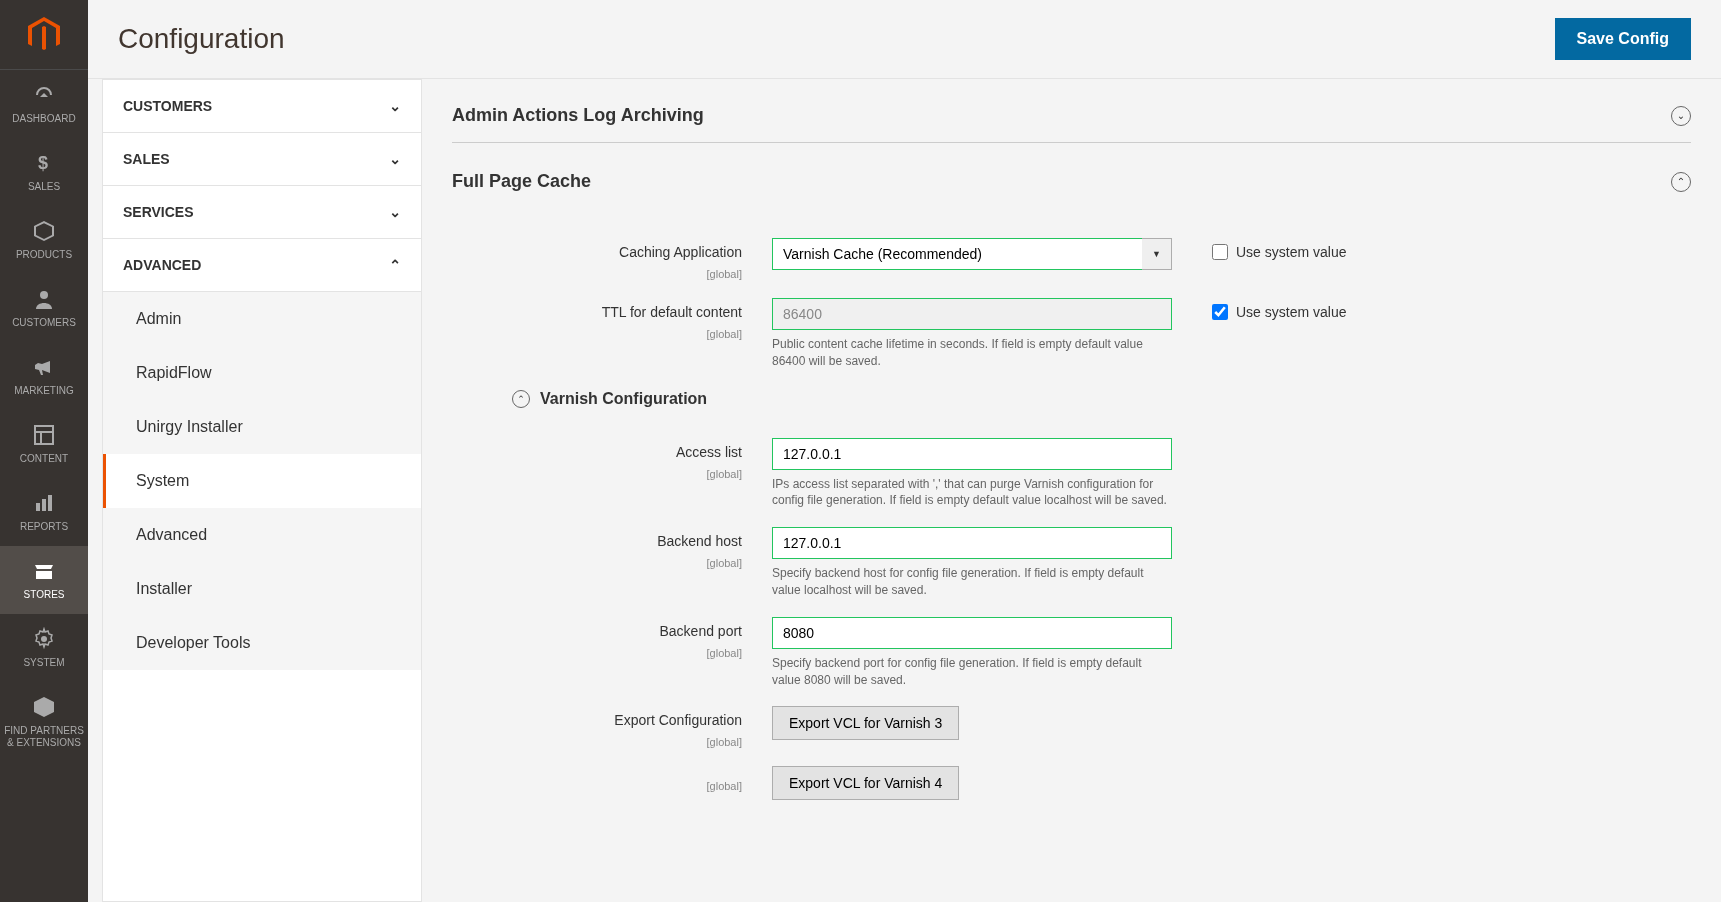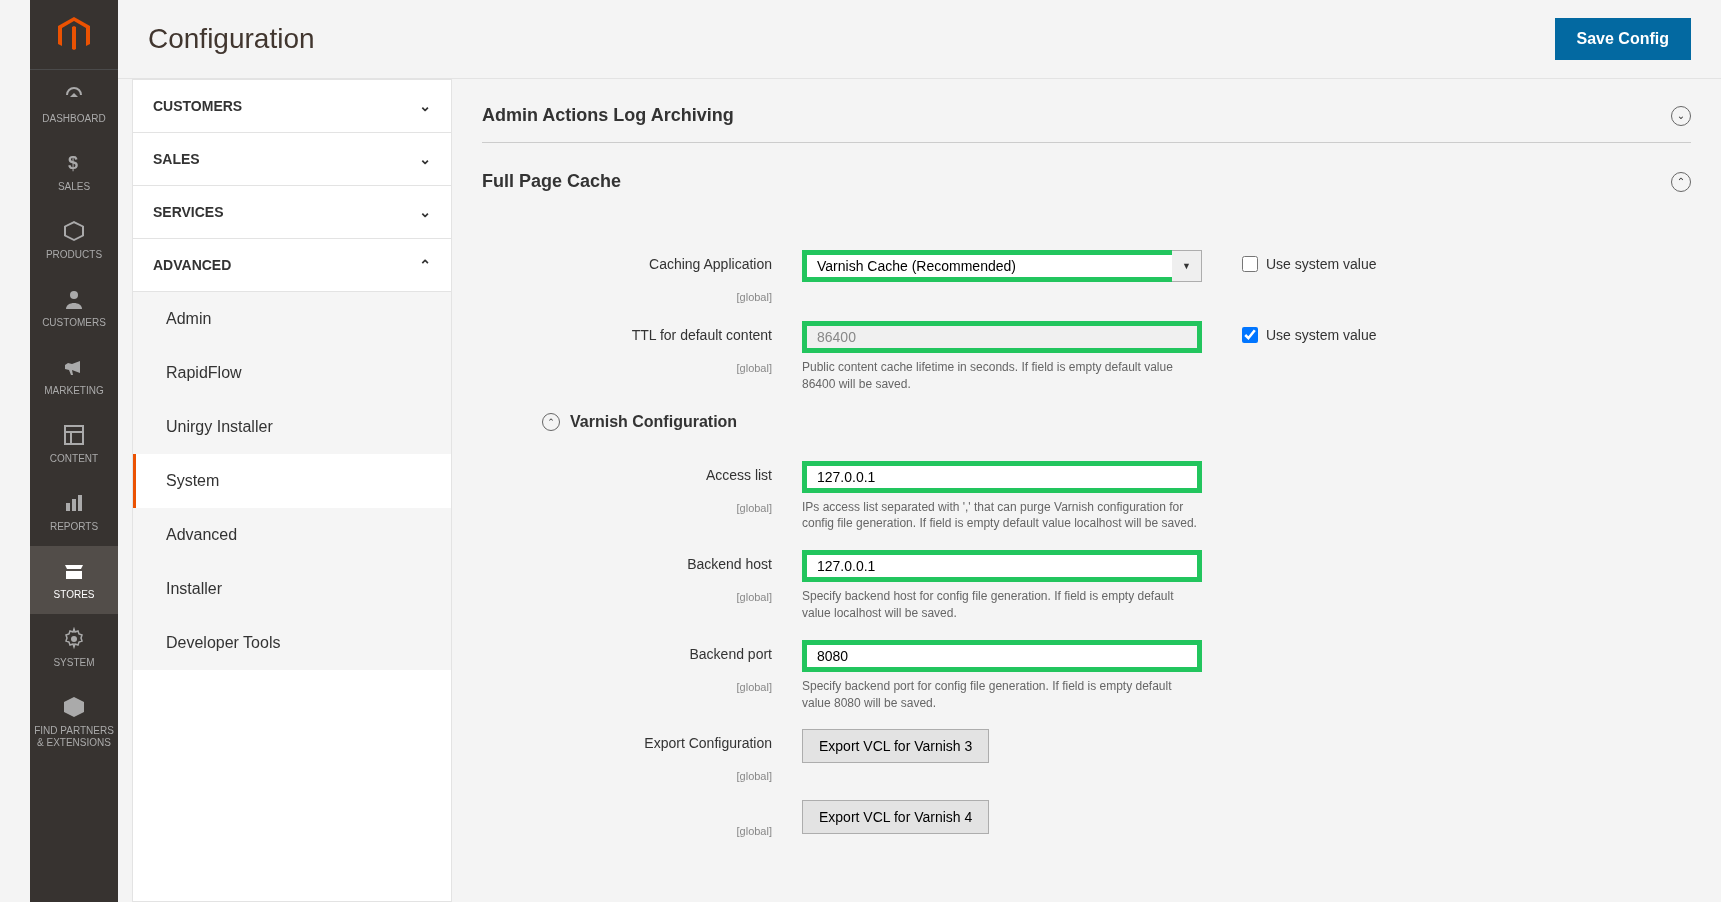--- a/index.html
+++ b/index.html
@@ -1,20 +1,20 @@
 <!DOCTYPE html>
 <html><head>
 <meta charset="utf-8">
 <style>
 * { box-sizing: border-box; margin: 0; padding: 0; }
 body { font-family: 'Helvetica Neue', Arial, sans-serif; background: #f4f4f4; color: #333; font-size: 14px; }
 .app { display: flex; min-height: 100vh; }
 
 
-.sidebar { width: 88px; background: #373330; display: flex; flex-direction: column; align-items: center; padding-top: 0; margin-left: 30px; }
+.sidebar { width: 88px; background: #373330; display: flex; flex-direction: column; align-items: center; padding-top: 0; }
 .sidebar-logo { width: 88px; height: 70px; display: flex; align-items: center; justify-content: center; border-bottom: 1px solid #4a4a4a; }
 .sidebar-item { width: 88px; padding: 13px 4px; text-align: center; cursor: pointer; color: #aaa; font-size: 10px; text-transform: uppercase; }
 .sidebar-item.active { background: #524d49; color: #fff; }
 .sidebar-item .icon { display: block; margin: 0 auto 6px; width: 24px; height: 24px; }
 .sidebar-item span.label { display: block; line-height: 1.2; }
 
 
 .main { flex: 1; display: flex; flex-direction: column; }
 .topbar { background: #f4f4f4; padding: 18px 30px; display: flex; justify-content: space-between; align-items: center; border-bottom: 1px solid #e3e3e3; }
 .page-title { font-size: 28px; font-weight: 300; color: #41362f; }
@@ -22,30 +22,30 @@
 
 
 .content { display: flex; flex: 1; padding: 0 0 0 14px; }
 .config-nav { width: 320px; background: #fff; border: 1px solid #e3e3e3; margin-right: 20px; }
 .config-nav-section { border-bottom: 1px solid #e3e3e3; padding: 18px 20px; font-weight: 600; font-size: 14px; display: flex; justify-content: space-between; align-items: center; cursor: pointer; text-transform: uppercase; }
 .config-nav-sub { background: #f5f5f5; }
 .config-nav-sub-item { padding: 18px 20px 18px 30px; cursor: pointer; border-left: 3px solid transparent; font-size: 16px; }
 .config-nav-sub-item.active { background: #fff; border-left-color: #eb5202; font-weight: 400; }
 
 .config-body { flex: 1; padding: 10px 30px 30px 10px; }
-.section-header { padding: 16px 0; border-bottom: 1px solid #ccc; margin-bottom: 12px; display: flex; justify-content: space-between; align-items: center; gap: 15px; }
+.section-header { padding: 16px 0; border-bottom: 1px solid #ccc; margin-bottom: 0; display: flex; justify-content: space-between; align-items: center; gap: 15px; }
 .section-header h2 { font-size: 18px; font-weight: 600; color: #333; }
 .section-header .toggle { width: 20px; height: 20px; border: 1px solid #666; border-radius: 50%; display: flex; align-items: center; justify-content: center; font-size: 10px; }
 
 .form-area { padding: 30px 0 0 40px; }
 .form-row { display: flex; align-items: flex-start; margin-bottom: 18px; }
 .form-label { width: 280px; text-align: right; padding-right: 30px; padding-top: 6px; font-size: 14px; }
-.form-label .scope { display: block; font-size: 11px; color: #888; margin-top: 19px; }
+.form-label .scope { display: block; font-size: 11px; color: #888; margin-top: 8px; }
 .form-control { width: 400px; }
-.form-control input, .form-control select { width: 100%; padding: 6px 10px; border: 5px solid #22c55e; font-size: 14px; height: 32px; }
+.form-control input, .form-control select { width: 100%; padding: 6px 10px; border: 1px solid #22c55e; font-size: 14px; height: 32px; }
 .select-wrap { position: relative; display:flex; }
 .select-wrap input { flex:1; }
 .select-arrow { width: 30px; height: 32px; border: 1px solid #adadad; border-left: none; background: #efefef; display: flex; align-items: center; justify-content: center; font-size: 9px; }
 .form-control input:disabled { background: #f0f0f0; color: #888; }
 .form-note { font-size: 12px; color: #666; margin-top: 6px; line-height: 1.4; }
 .form-extra { margin-left: 40px; padding-top: 6px; display: flex; align-items: center; gap: 8px; font-size: 14px; }
 .form-extra input[type=checkbox] { width: 16px; height: 16px; }
 
 .sub-section { margin: 20px 0 30px 20px; display: flex; align-items: center; gap: 10px; }
 .sub-section .toggle-sm { width: 18px; height: 18px; border: 1px solid #666; border-radius: 50%; display: flex; align-items: center; justify-content: center; font-size: 9px; }

